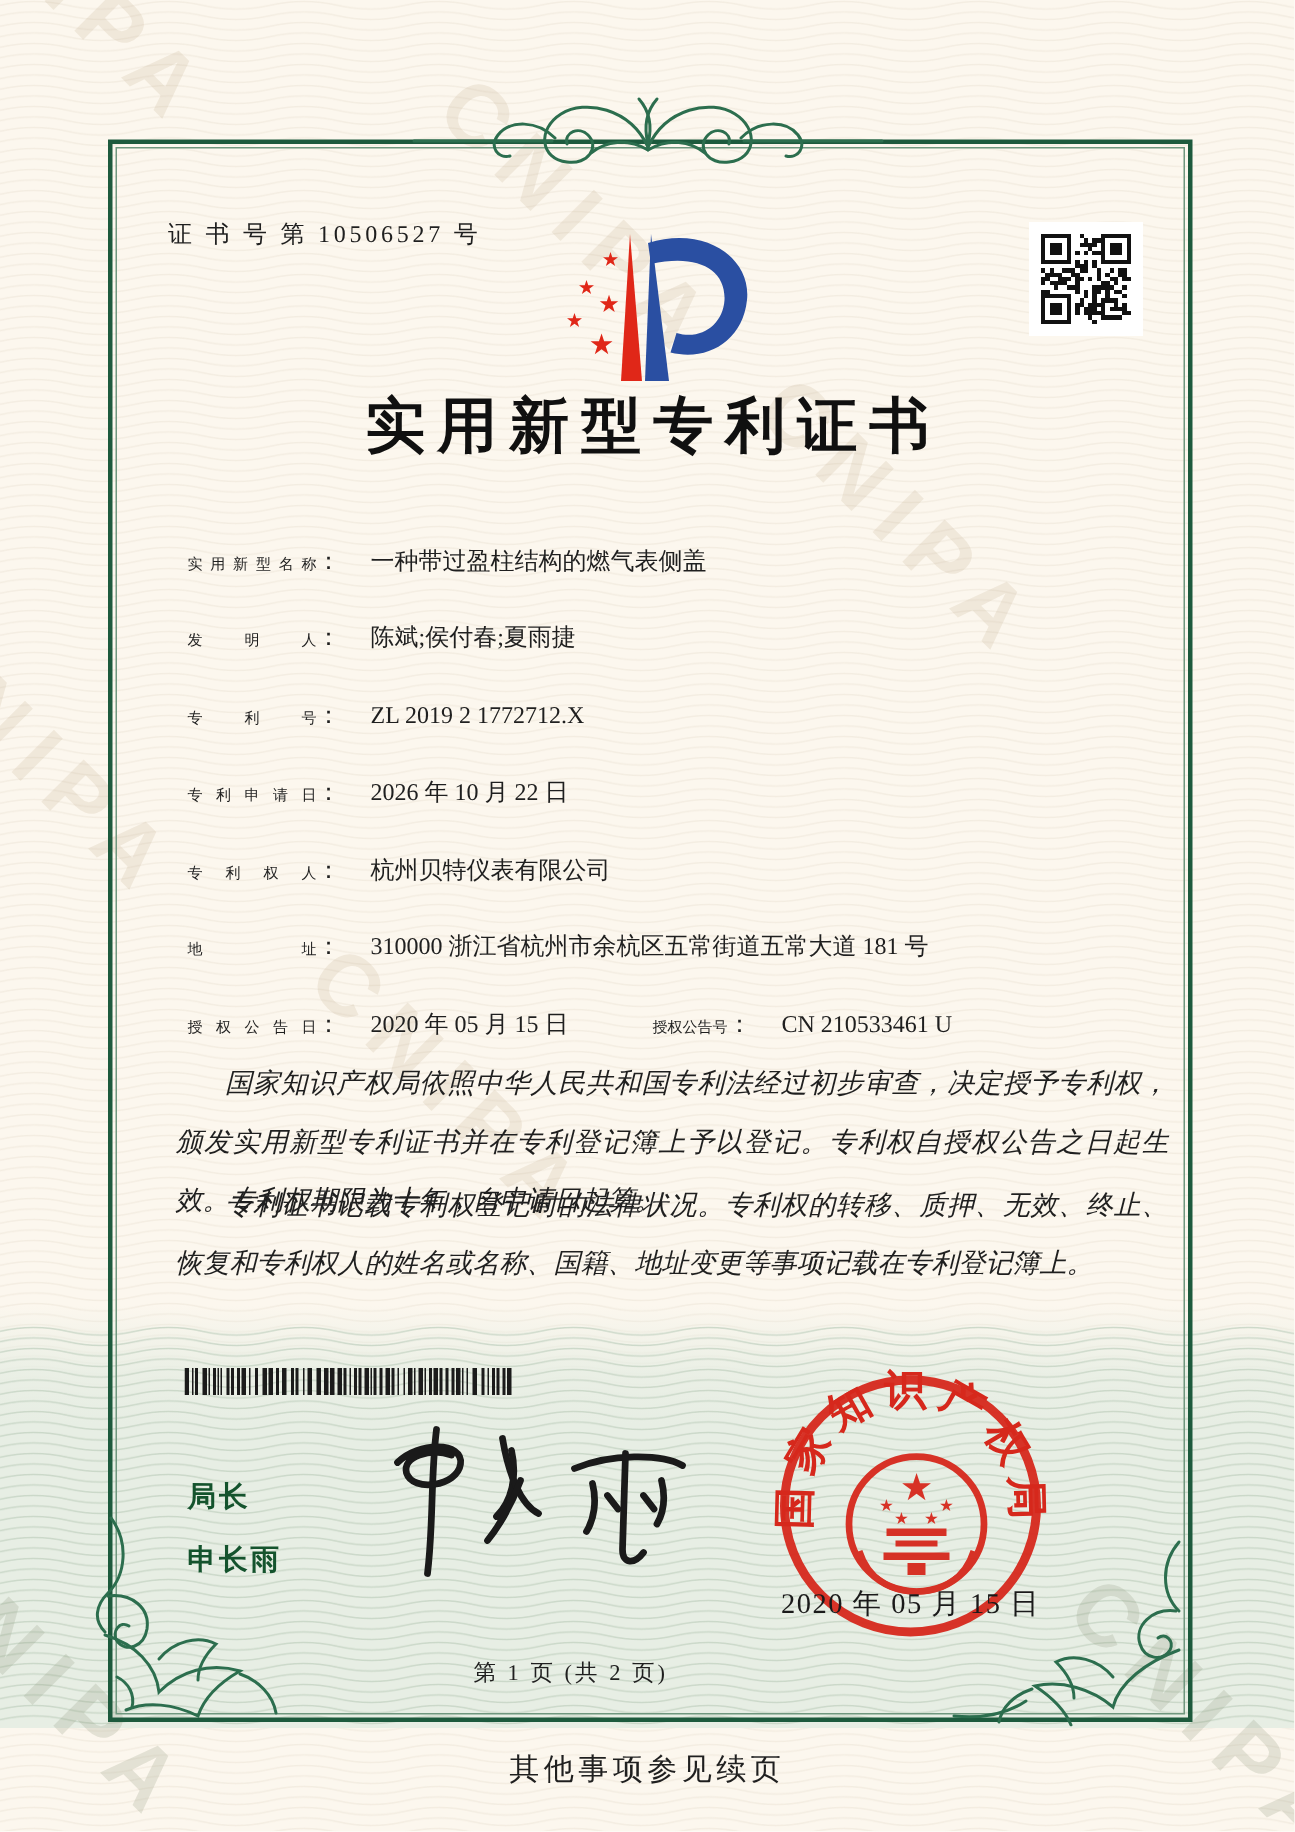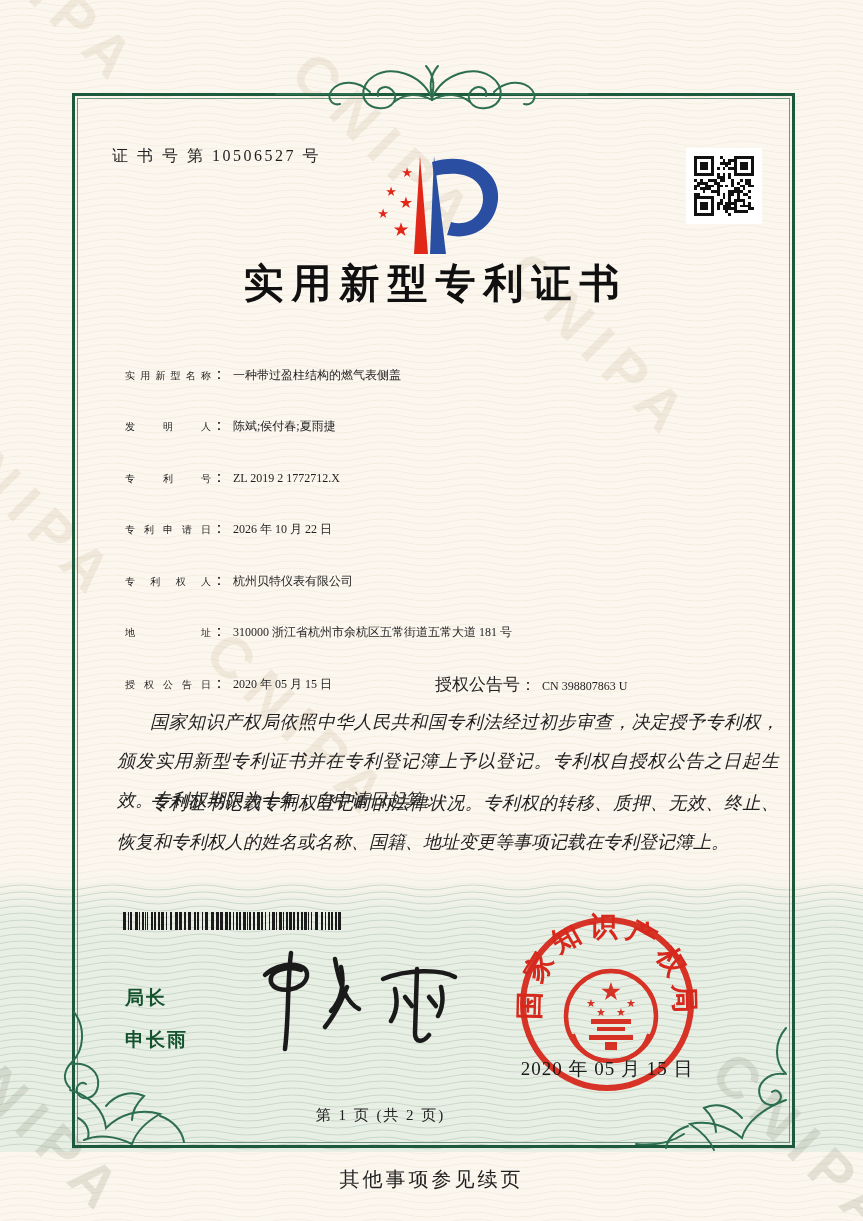--- a/index.html
+++ b/index.html
@@ -30,22 +30,22 @@
     background:linear-gradient(180deg, rgba(231,238,228,0) 0px, rgba(231,238,228,0.85) 45px, #e7eee4 80px, #e7eee4 100%);
   }
   .cert-no{position:absolute; left:112px; top:146px; font-size:16px; letter-spacing:2.5px; z-index:6;}
   .qr-box{position:absolute; left:686px; top:148px; width:76px; height:76px; background:#ffffff; z-index:6;}
   .title{
     position:absolute; left:0; top:256px; width:863px; text-align:center; z-index:6;
     font-size:40px; font-weight:700; letter-spacing:8px; padding-left:8px; box-sizing:border-box; color:#101010;
   }
   .field-row{position:absolute; left:125px; width:640px; font-size:16px; z-index:6; white-space:nowrap;}
   .f-label{display:inline-block; width:86px; text-align:justify; text-align-last:justify; font-size:10px; vertical-align:baseline;}
-  .f-label-nat{display:inline-block; font-size:17px;}
-  .f-value{margin-left:6px; font-size:12px;}
+  .f-label-nat{display:inline-block; font-size:10px;}
+  .f-value{margin-left:20px; font-size:16px;}
   .grant2{position:absolute; left:310px; top:0;}
   .para{
     position:absolute; left:117px; width:662px; font-size:18px; line-height:39px;
     text-indent:33px; text-align:justify; z-index:6; margin:0;font-style:italic;
   }
   .signer{
     position:absolute; left:125px; z-index:6;
     font-family:"Liberation Sans","DejaVu Sans",sans-serif; font-weight:700; font-size:19px; color:#14532d; letter-spacing:2px;
   }
   .seal-date{
@@ -389,21 +389,21 @@
   </div>
   <div class="field-row" style="top:570px">
     <span class="f-label">专利权人</span><span>：</span><span class="f-value">杭州贝特仪表有限公司</span>
   </div>
   <div class="field-row" style="top:621px">
     <span class="f-label">地址</span><span>：</span><span class="f-value">310000 浙江省杭州市余杭区五常街道五常大道 181 号</span>
   </div>
   <div class="field-row" style="top:673px">
     <span class="f-label">授权公告日</span><span>：</span><span class="f-value">2020 年 05 月 15 日</span>
     <span class="grant2">
-      <span class="f-label-nat">授权公告号</span><span>：</span><span class="f-value">CN 398807863 U</span>
+      <span class="f-label-nat">授权公告号</span><span>：</span><span class="f-value">CN 210533461 U</span>
     </span>
   </div>
 
   <p class="para" style="top:703px">国家知识产权局依照中华人民共和国专利法经过初步审查，决定授予专利权，颁发实用新型专利证书并在专利登记簿上予以登记。专利权自授权公告之日起生效。专利权期限为十年，自申请日起算。</p>
   <p class="para" style="top:784px">专利证书记载专利权登记时的法律状况。专利权的转移、质押、无效、终止、恢复和专利权人的姓名或名称、国籍、地址变更等事项记载在专利登记簿上。</p>
 
   <svg id="barcode-svg" class="abs z6" style="left:123px;top:912px" width="221" height="18">
       <rect x="0" y="0" width="3" height="18" fill="#1b1b1b"></rect>
       <rect x="5" y="0" width="1" height="18" fill="#1b1b1b"></rect>
       <rect x="7" y="0" width="2" height="18" fill="#1b1b1b"></rect>

